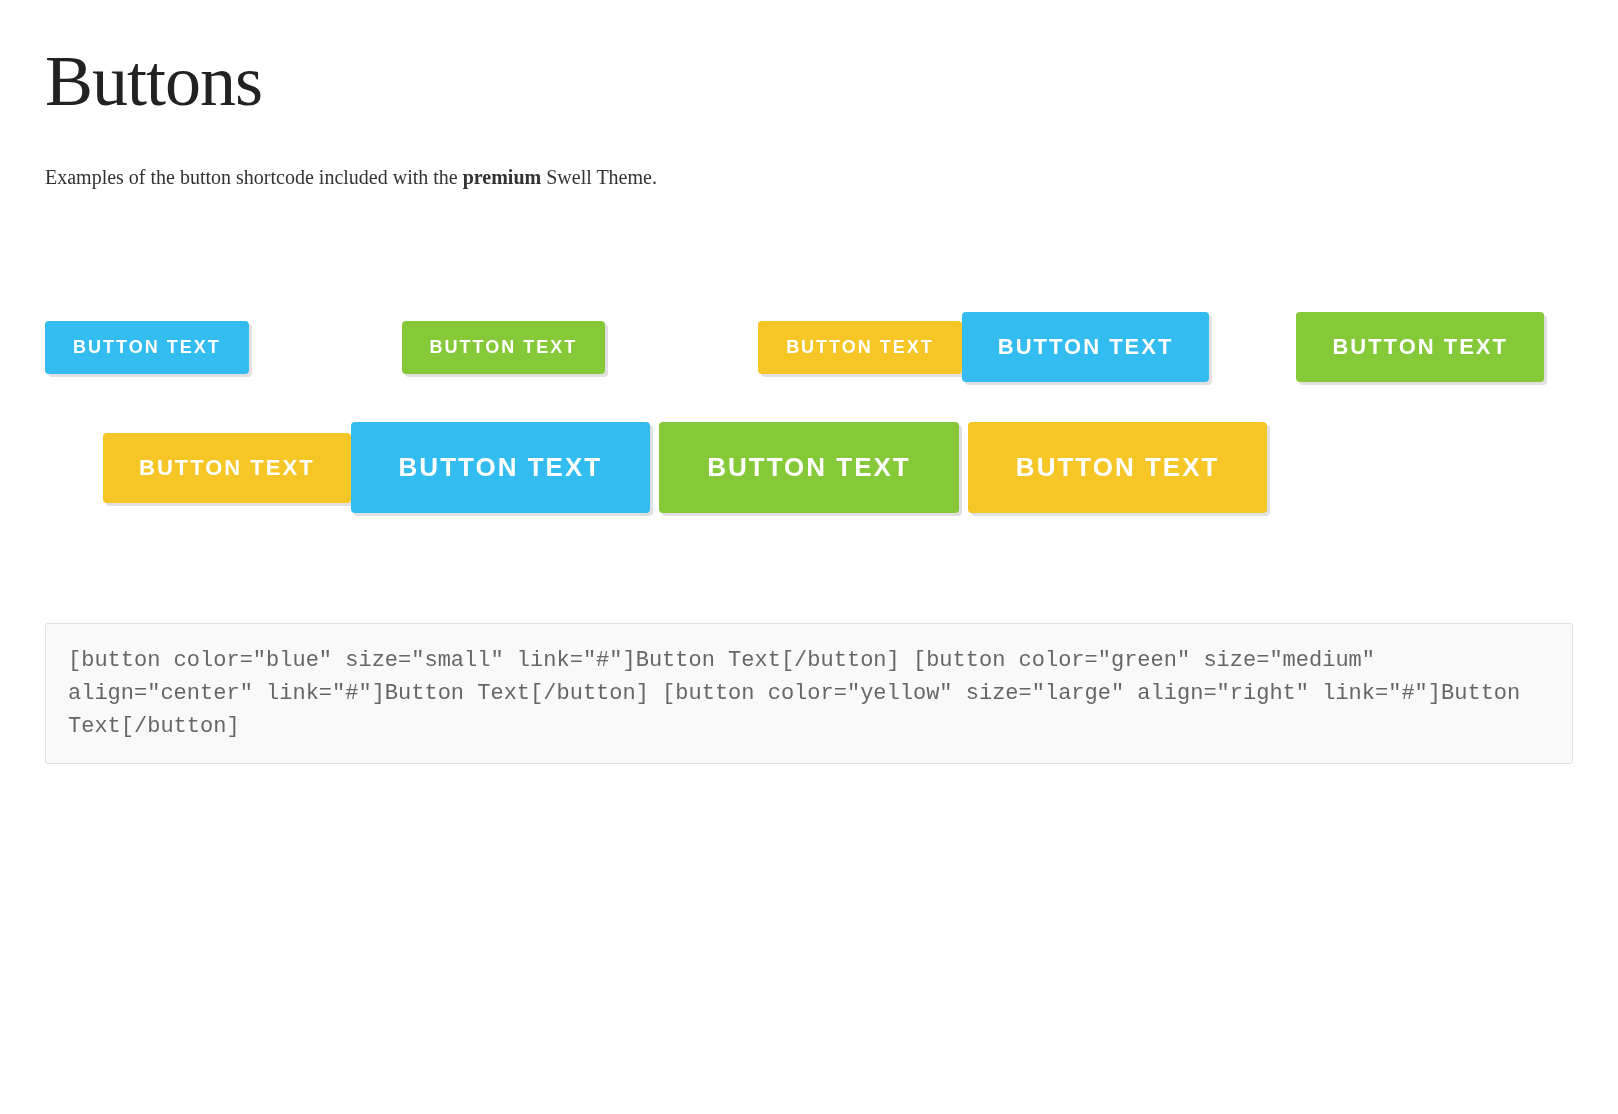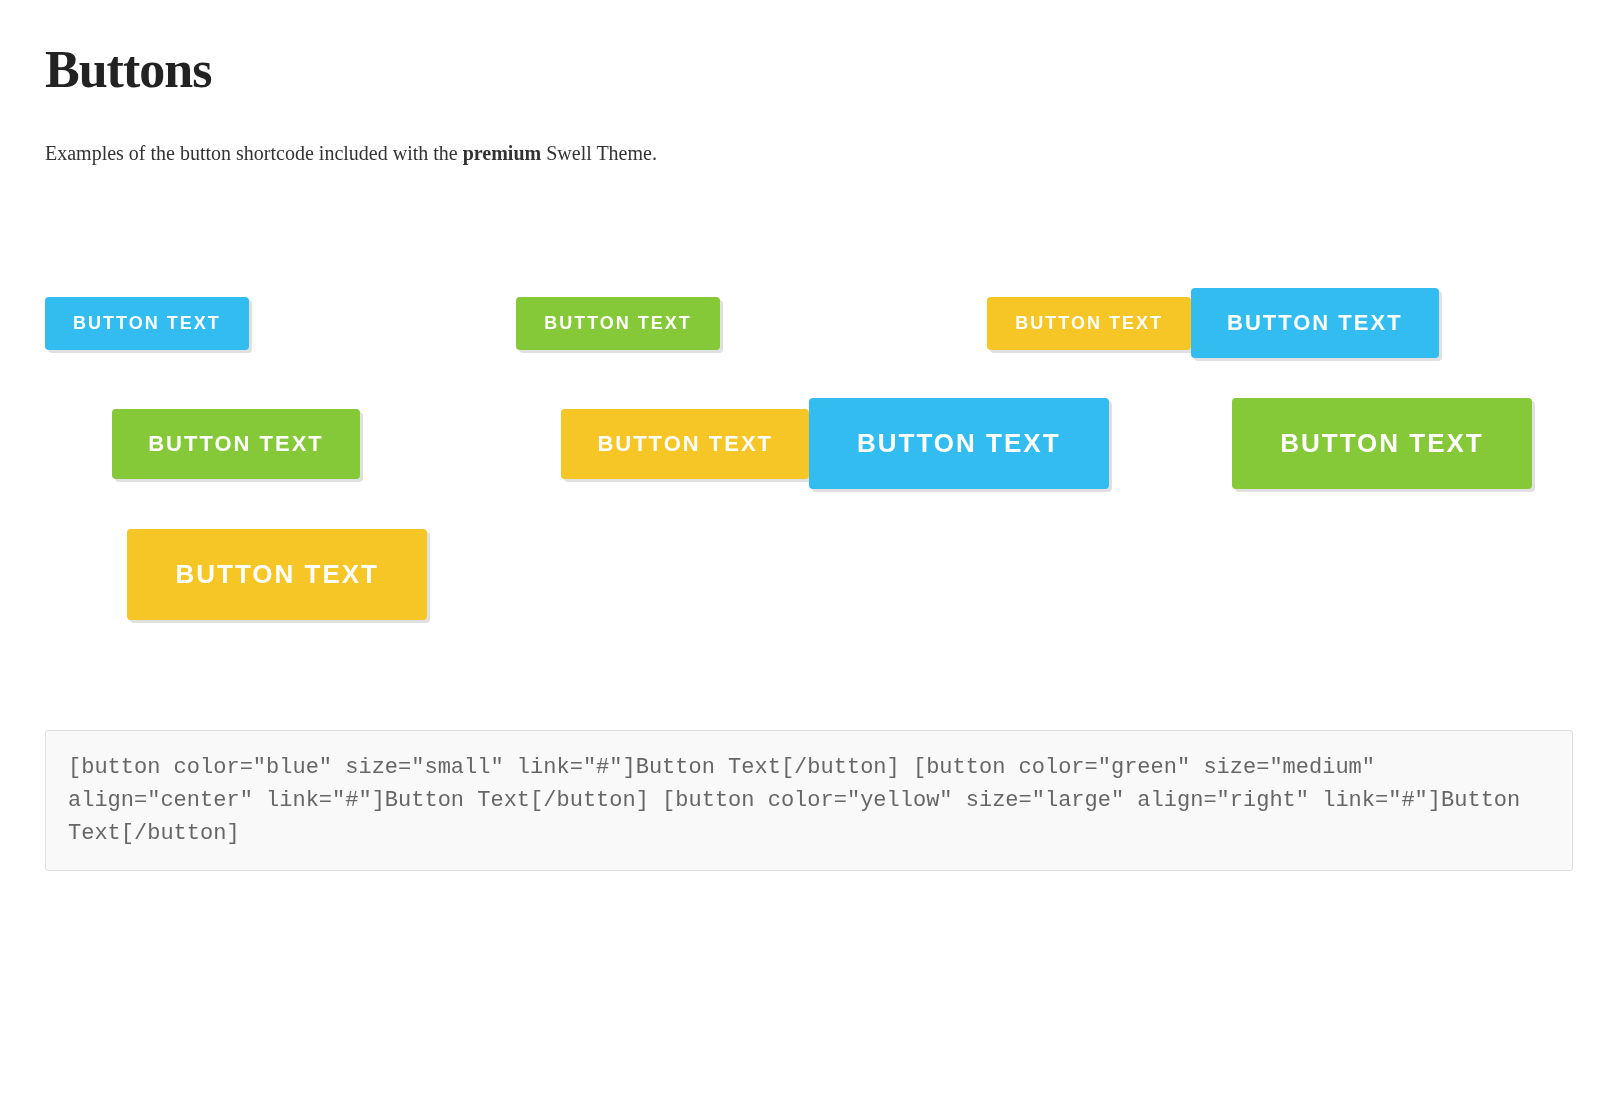--- a/index.html
+++ b/index.html
@@ -5,39 +5,39 @@
   * { box-sizing: border-box; }
   body {
     margin: 0;
     padding: 40px 45px 200px 45px;
     font-family: Georgia, 'Times New Roman', serif;
     color: #333;
     background: #fff;
   }
   h1.page-title {
     font-family: Georgia, 'Times New Roman', serif;
-    font-weight: 700;
-    font-size: 52px;
+    font-weight: 400;
+    font-size: 72px;
     margin: 0 0 40px 0;
     color: #222;
     letter-spacing: -1px;
   }
   p.intro {
     font-family: Georgia, 'Times New Roman', serif;
     font-size: 20px;
     color: #333;
     margin: 0 0 120px 0;
     line-height: 1.45;
   }
   p.intro .strong {
     font-weight: 700;
   }
   .button-grid {
     display: grid;
-    grid-template-columns: 1fr 1fr 1fr 1fr;
+    grid-template-columns: 1fr 1fr 1fr 1fr 1fr;
     row-gap: 40px;
     align-items: center;
     margin-bottom: 110px;
   }
   .cell { display: flex; }
   .cell.left   { justify-content: flex-start; }
   .cell.center { justify-content: center; }
   .cell.right  { justify-content: flex-end; }
 
   .btn {

